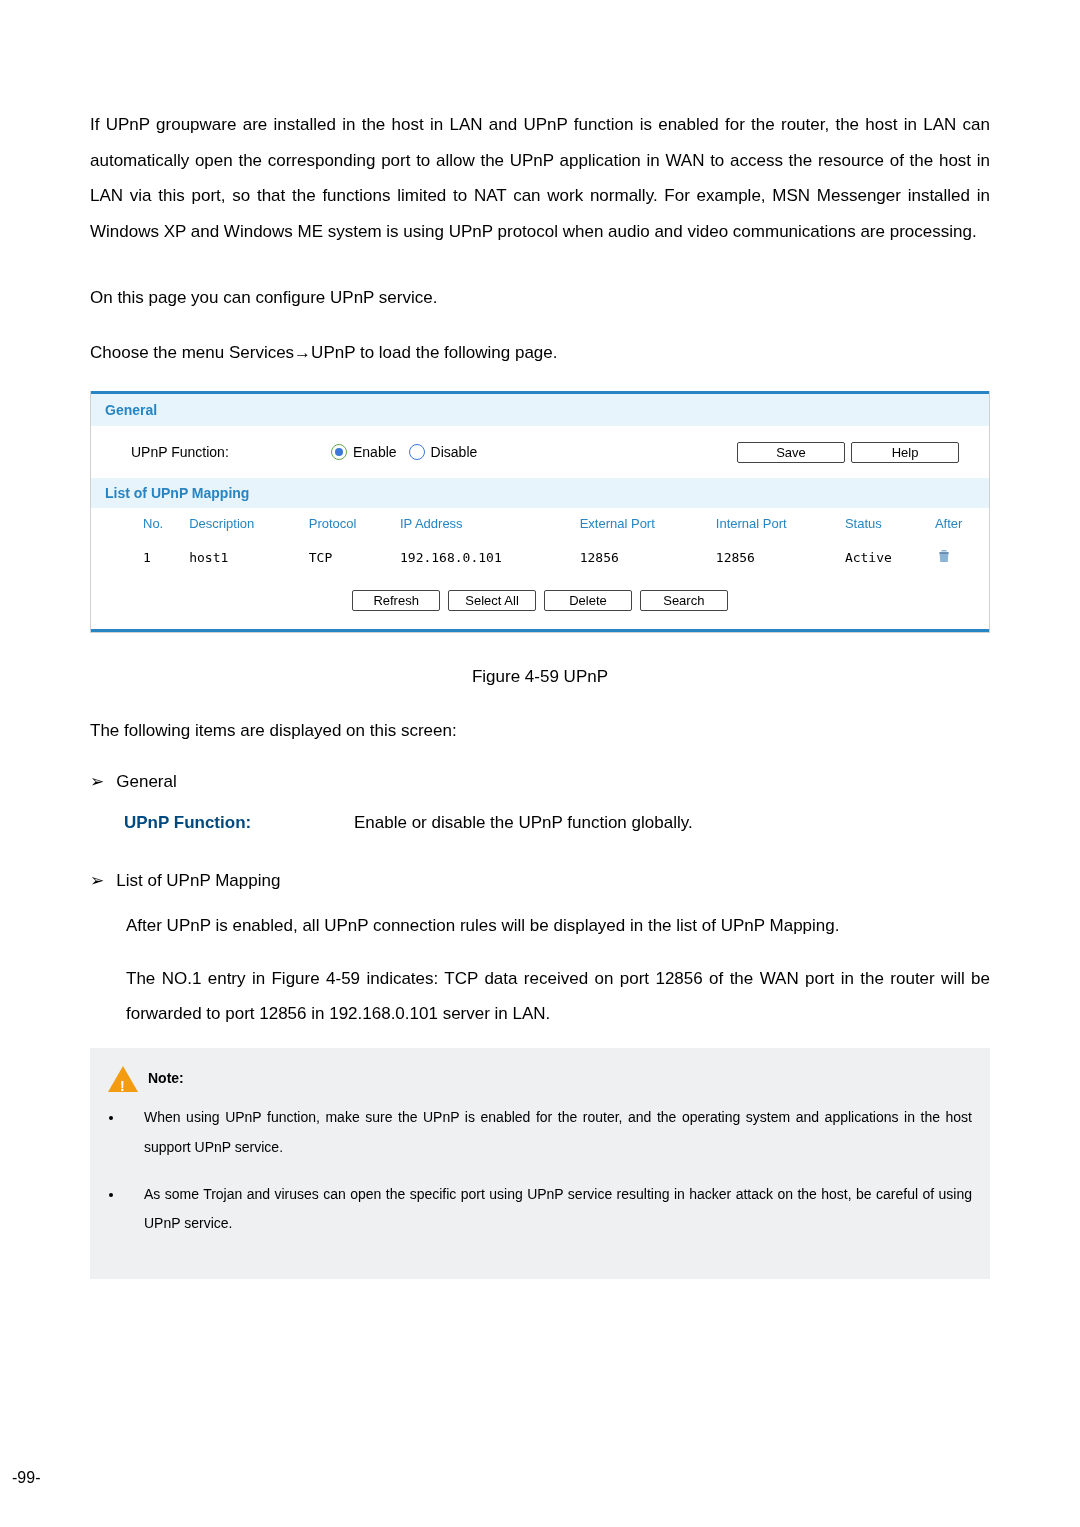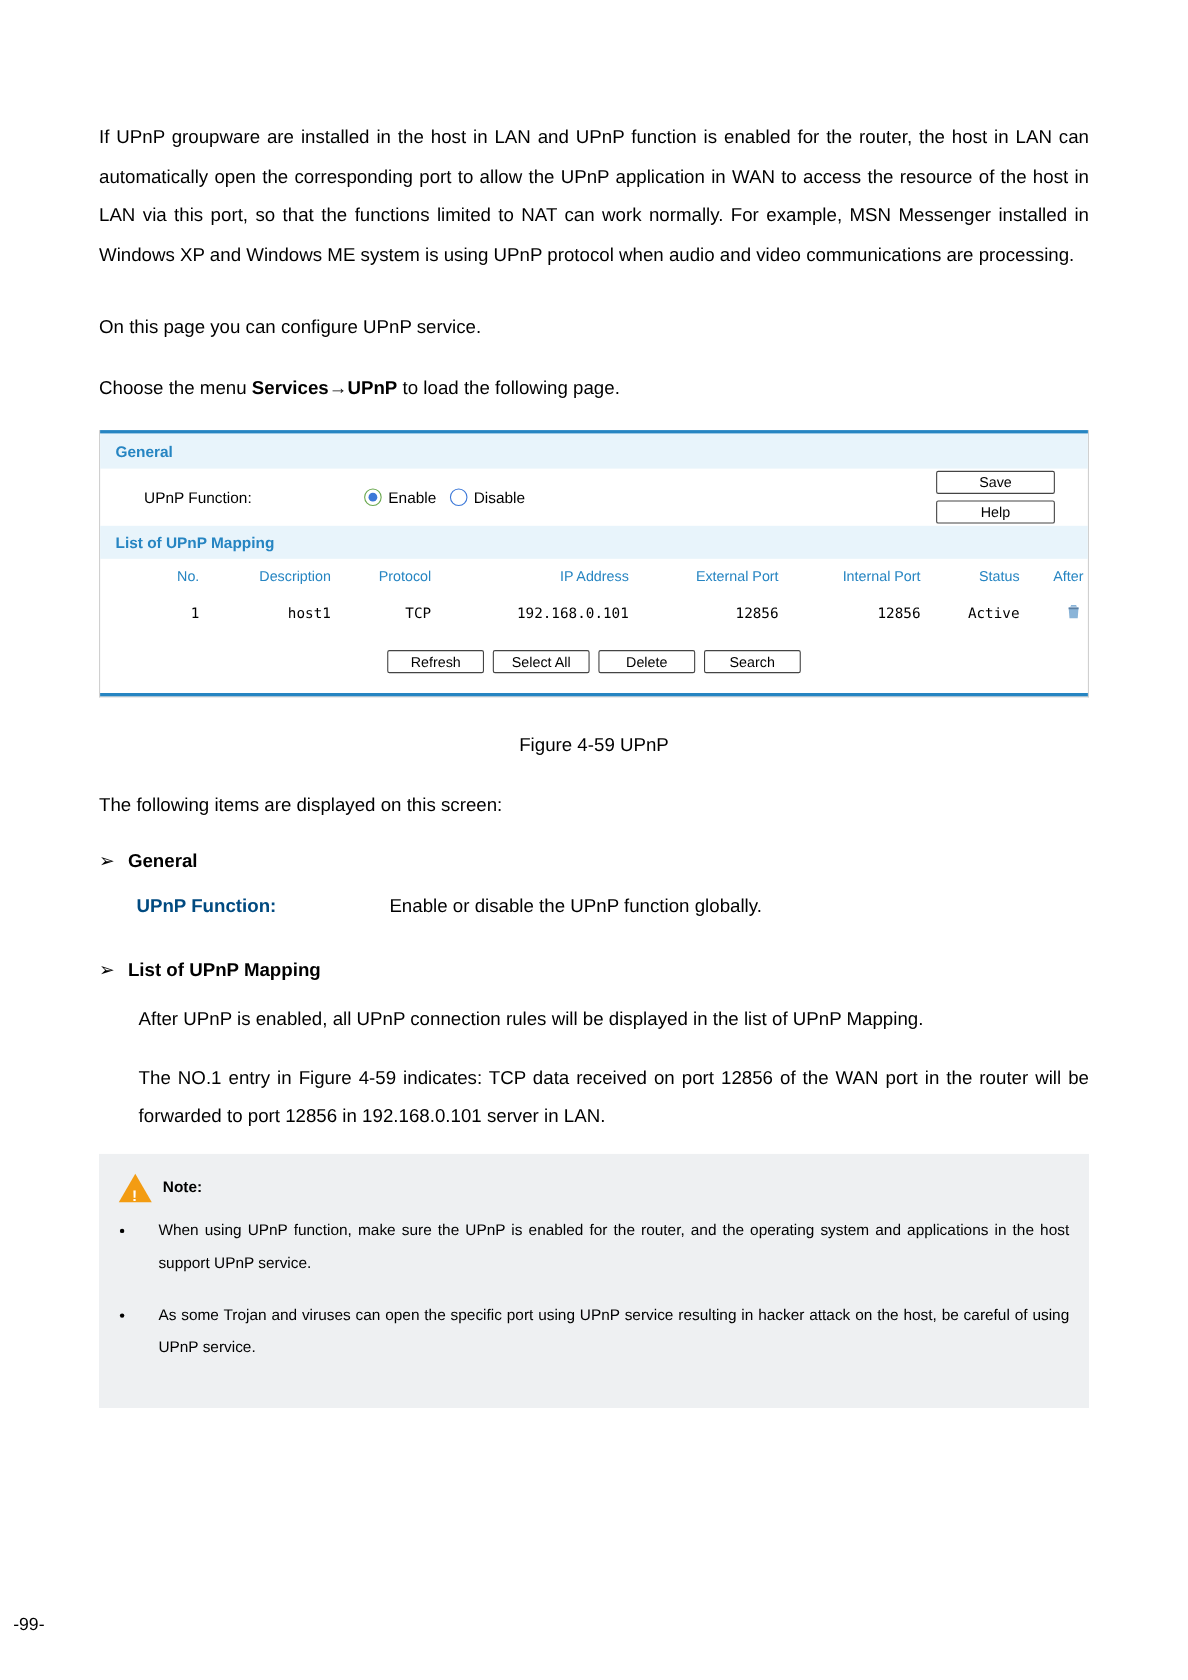--- a/index.html
+++ b/index.html
@@ -1,33 +1,33 @@
 <!DOCTYPE html>
 <html><head>
 <meta charset="utf-8">
 <style>
   html,body{margin:0;padding:0;background:#fff;font-family:Arial,Helvetica,sans-serif;color:#000}
   .page{width:1080px;min-height:1527px;margin:0 auto;position:relative;padding:90px 90px 40px 90px;box-sizing:border-box}
   .body-text{font-size:17px;line-height:2.1;text-align:justify}
   .body-text.intro{margin-bottom:30px}
   .body-text.config{margin-bottom:20px}
   .body-text.choose{margin-bottom:20px}
-  .bold{font-weight:bold}
+  .bold{font-weight:normal}
   .panel{border:1px solid #d0d0d0;border-top:none;margin-top:10px;font-size:14px}
   .panel-header{background:#e8f4fb;color:#2685c2;font-weight:bold;padding:8px 14px;font-size:14px;border-top:3px solid #2685c2}
   .panel-section{padding:18px 14px 18px 40px;display:flex;align-items:center}
   .panel-section .label{width:200px}
   .radio{display:inline-flex;align-items:flex-end;margin-right:12px}
   .radio-dot{width:14px;height:14px;border:1px solid #6aa84f;border-radius:50%;display:inline-flex;align-items:center;justify-content:center;margin-right:6px}
   .radio-dot.checked::after{content:"";width:8px;height:8px;background:#3c78d8;border-radius:50%}
   .radio-empty{width:14px;height:14px;border:1px solid #3c78d8;border-radius:50%;display:inline-block;margin-right:6px}
-  .btns-right{position:absolute;right:30px;display:flex;flex-direction:column;gap:6px}
+  .btns-right{position:absolute;right:30px;display:flex;flex-direction:row;gap:6px}
   .btn-sm{border:1px solid #444;background:#fff;font-size:13px;padding:2px 20px;min-width:66px;text-align:center;border-radius:2px;cursor:pointer}
   .sub-header{background:#e8f4fb;color:#2685c2;font-weight:bold;padding:7px 14px;font-size:14px}
-  table.mapping{width:100%;border-collapse:collapse;font-size:13px;text-align:right}
+  table.mapping{width:100%;border-collapse:collapse;font-size:13px;text-align:left}
   table.mapping th{color:#2685c2;font-weight:normal;padding:8px 4px}
   table.mapping td{padding:8px 4px;font-family:Consolas,monospace;font-size:13px}
   .row-btns{text-align:center;padding:10px 0 14px 0;border-bottom:3px solid #2685c2}
   .row-btns .btn-sm{display:inline-block;margin:4px 2px;padding:2px 10px;font-family:inherit;font-size:13px}
   .caption{text-align:center;font-size:17px;margin:34px 0 26px 0}
   .bullet-section{margin:22px 0 12px 0;font-size:17px}
   .arrow{display:inline-block;margin-right:12px}
   .field-row{display:flex;font-size:17px;margin:14px 0 30px 34px;line-height:2}
   .field-label{color:#004a80;font-weight:bold;width:230px}
   .indented{margin-left:36px;font-size:17px;line-height:2.1;text-align:justify;margin-bottom:16px}

